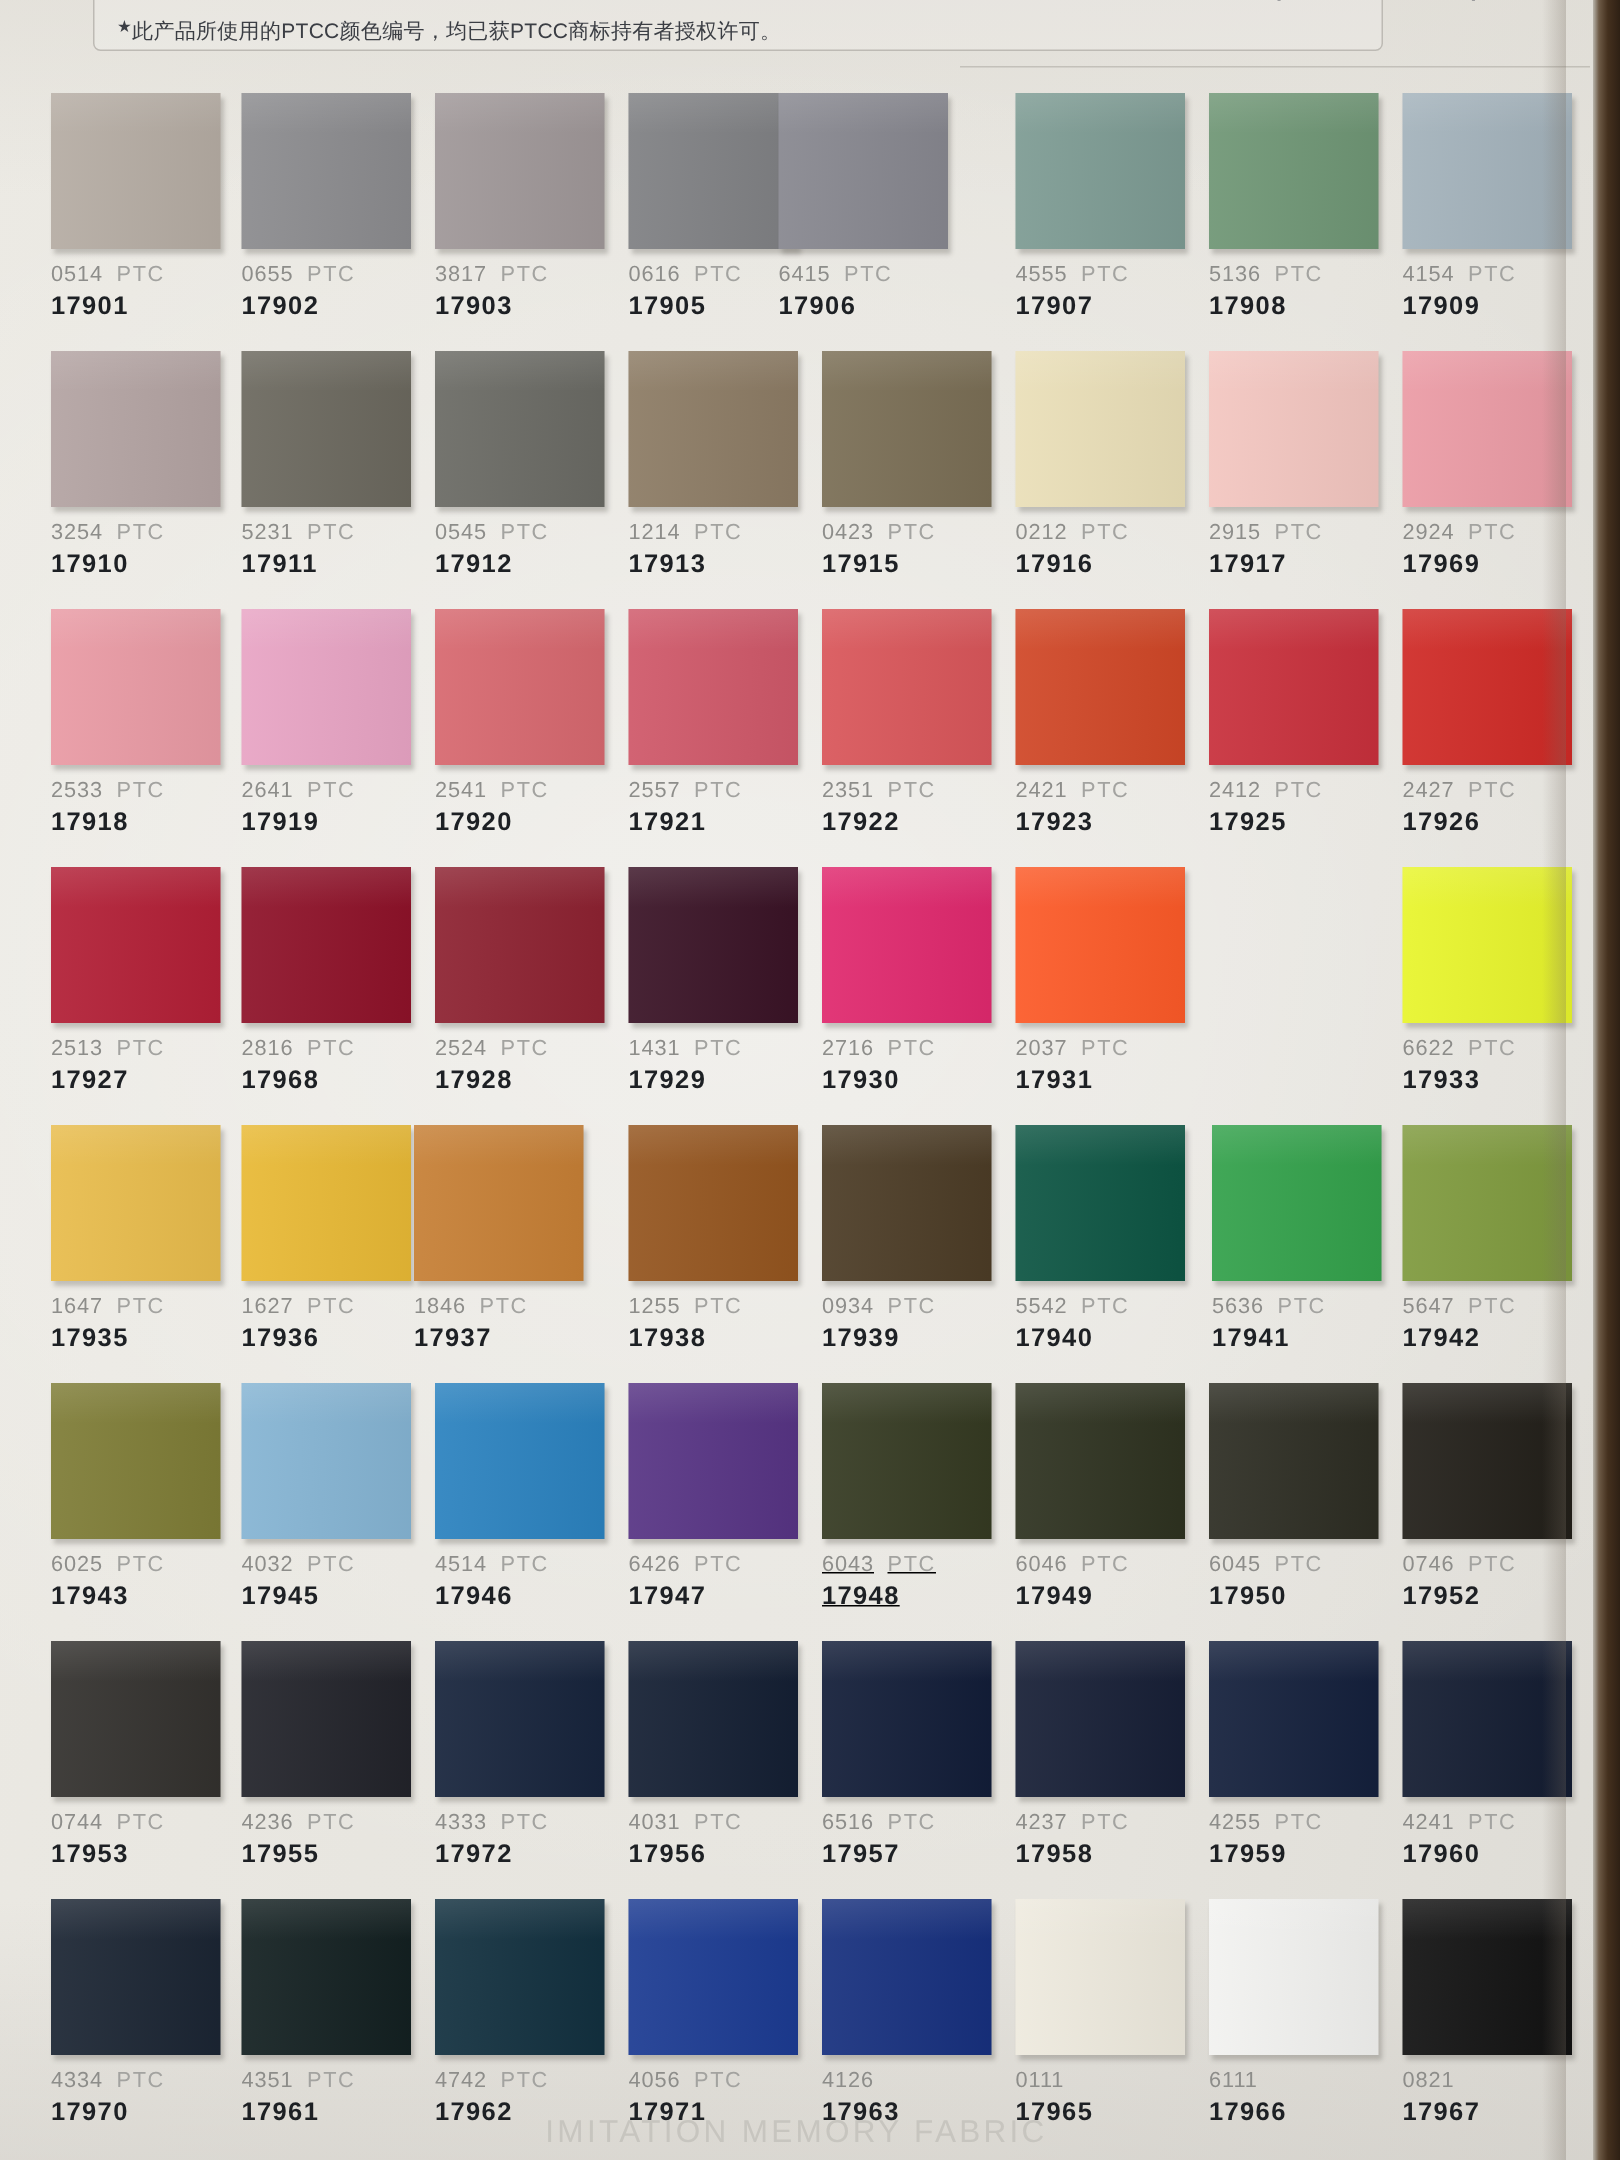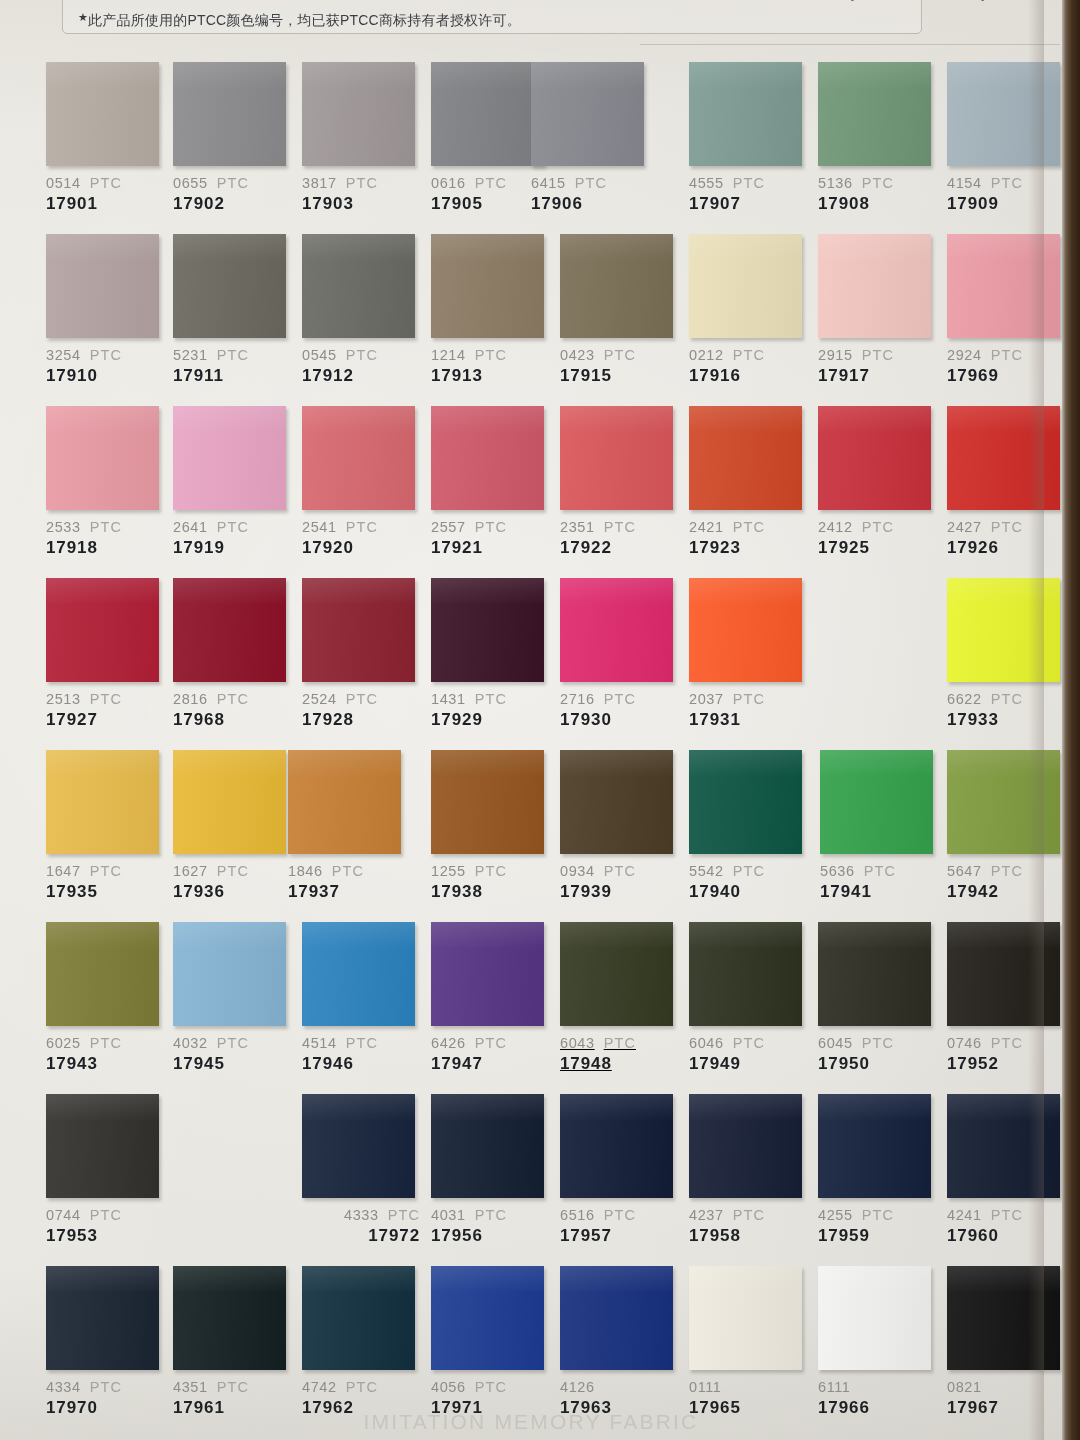--- a/index.html
+++ b/index.html
@@ -61,21 +61,20 @@
   .hdr-note .star{ font-size:11px; vertical-align:4px; }
   .hdr-rule{
     position:absolute; left:640px; top:44px; width:420px; height:1px;
     background:rgba(170,166,158,.55);
   }
 
   
   #grid{
     position:absolute; left:0; top:62px;
     width:1062px;
-    padding-left:12px;
   }
   .row{ position:relative; height:172px; }
   .cell{
     position:absolute; top:0; width:118px;
   }
   .chip{
     width:113px; height:104px;
     box-shadow: 2px 3px 3px rgba(90,86,80,.30);
     position:relative;
   }
@@ -368,21 +367,26 @@
           <div class="lbl-ptc"><span>0746</span><span class="suffix">PTC</span></div>
           <div class="lbl-num">17952</div>
         </div>
       </div>
       <div class="row">
         <div class="cell" style="left: 34px;">
           <div class="chip" style="background: rgb(51, 49, 46);"></div>
           <div class="lbl-ptc"><span>0744</span><span class="suffix">PTC</span></div>
           <div class="lbl-num">17953</div>
         </div>
-        <div class="cell" style="left: 290px; text-align: right;">
+        <div class="cell" style="left: 161px;">
+          <div class="chip" style="background: rgb(34, 35, 42);"></div>
+          <div class="lbl-ptc"><span>4236</span><span class="suffix">PTC</span></div>
+          <div class="lbl-num">17955</div>
+        </div>
+        <div class="cell" style="left: 290px;">
           <div class="chip" style="background: rgb(23, 36, 60);"></div>
           <div class="lbl-ptc"><span>4333</span><span class="suffix">PTC</span></div>
           <div class="lbl-num">17972</div>
         </div>
         <div class="cell" style="left: 419px;">
           <div class="chip" style="background: rgb(20, 31, 51);"></div>
           <div class="lbl-ptc"><span>4031</span><span class="suffix">PTC</span></div>
           <div class="lbl-num">17956</div>
         </div>
         <div class="cell" style="left: 548px;">

